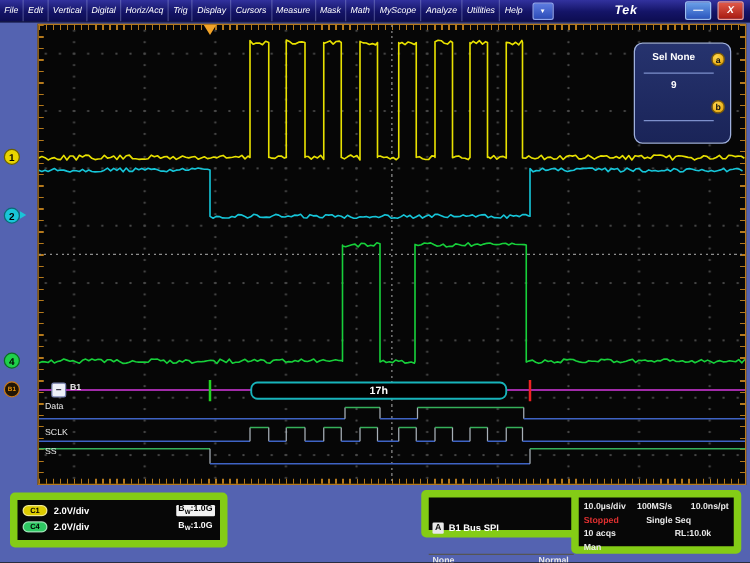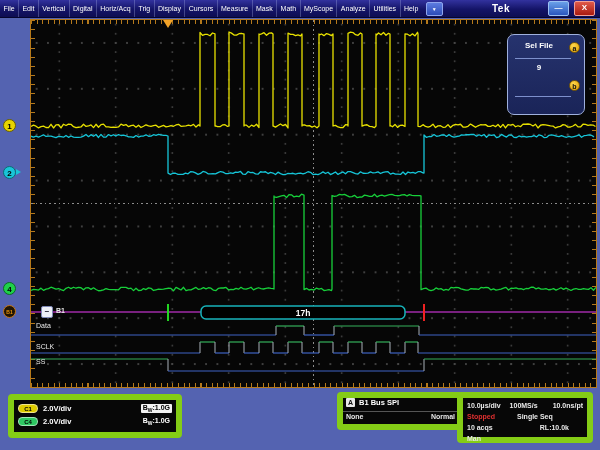--- a/index.html
+++ b/index.html
@@ -3,21 +3,21 @@
 <meta charset="utf-8">
 <style>
   html,body{margin:0;padding:0;background:#222;}
   #app{position:relative;width:600px;height:450px;overflow:hidden;
        background:#5463b1;font-family:"Liberation Sans",sans-serif;
        -webkit-font-smoothing:antialiased;}
 
   
   #menubar{position:absolute;left:0;top:0;width:600px;height:17px;
     background:linear-gradient(#32329e,#141467 55%,#0d0d52);
-    border-bottom:1px solid #05052c;display:flex;align-items:center;z-index:40;}
+    border-bottom:1px solid #05052c;display:flex;align-items:center;z-index:40;font-style:italic;}
   .menu-item{color:#fff;font-size:7px;padding:0 3.4px;height:17px;line-height:17px;
     border-right:1px solid rgba(160,170,220,.35);white-space:nowrap;cursor:default;}
   #menu-caret{width:15px;height:12px;margin-left:4px;border-radius:2px;
     background:linear-gradient(#5d7ce0,#2c4cb8);border:1px solid #8fa6ee;
     color:#fff;font-size:5px;line-height:12px;text-align:center;}
   #titlebar-right{margin-left:auto;display:flex;align-items:center;height:17px;}
   #tek-logo{color:#fff;font-size:10px;font-weight:bold;letter-spacing:.5px;margin-right:38px;}
   .win-btn{width:19px;height:13px;margin-right:5px;border-radius:2px;text-align:center;
     font-size:8px;font-weight:bold;color:#fff;line-height:12px;}
   #min-btn{background:linear-gradient(#6aa0e8,#2a55be);border:1px solid #9cc0f2;}
@@ -84,21 +84,21 @@
     border:1px solid rgba(255,255,255,.55);box-sizing:border-box;}
   .ch-scale{font-size:7.5px;font-weight:bold;color:#fff;}
   .ch-sp{flex:1;}
   .ch-imp{font-size:7px;font-weight:bold;color:#fff;margin-right:3px;}
   .bw{font-size:7px;font-weight:bold;white-space:nowrap;}
   .bw sub{font-size:5px;}
   .bw.boxed{background:#f2f2f2;color:#000;padding:0 2px;border-radius:1px;}
   .bw.plain{color:#fff;padding:0 2px;}
 
   #trig-panel{left:337px;top:392px;width:116px;height:26px;}
-  .trow1{display:flex;align-items:flex-start;height:13px;padding:0 3px;
+  .trow1{display:flex;align-items:flex-end;height:13px;padding:16px 3px;
     border-bottom:1px solid #555;}
   #a-badge{width:9px;height:9px;background:#e8e8e8;color:#111;font-size:7px;
     font-weight:bold;text-align:center;line-height:9px;border-radius:1px;margin-right:4px;}
   .trig-title{font-size:7.5px;font-weight:bold;color:#fff;}
   .trow2{display:flex;justify-content:space-between;padding:1px 4px 0 3px;
     font-size:7px;font-weight:bold;color:#e9e9e9;}
 
   #acq-panel{left:457px;top:392px;width:136px;height:51px;padding:2px 4px;box-sizing:border-box;
     font-size:7px;font-weight:bold;}
   .acq-row{display:flex;height:11px;align-items:center;}
@@ -214,21 +214,21 @@
 
   <div id="markers">
       <div class="ch-marker" style="left: 3px; top: 118.5px; background: rgb(232, 212, 0); color: rgb(0, 0, 0); border-color: rgb(107, 96, 0); font-size: 8px;">1</div>
       <div class="ch-marker" style="left: 3px; top: 165.5px; background: rgb(25, 197, 216); color: rgb(0, 0, 0); border-color: rgb(11, 107, 117); font-size: 8px;">2</div>
       <div class="ch-marker" style="left: 3px; top: 281.5px; background: rgb(31, 208, 74); color: rgb(0, 0, 0); border-color: rgb(11, 107, 36); font-size: 8px;">4</div>
       <div class="ch-marker" style="left: 3px; top: 304.5px; background: rgb(32, 21, 5); color: rgb(232, 146, 10); border-color: rgb(200, 120, 24); font-size: 5px;">B1</div>
     </div>
   <div id="marker-2-arrow"></div>
 
   <div id="sel-frame">
-    <div class="sf-title">Sel File</div>
+    <div class="sf-title">Sel None</div>
     <div class="knob" id="knob-a">a</div>
     <div class="knob" id="knob-b">b</div>
     <div class="sf-sep" id="sf-sep1"></div>
     <div class="sf-sep" id="sf-sep2"></div>
     <div id="sf-value">9</div>
   </div>
 
   <div class="panel" id="ch-panel">
     <div class="ch-row">
       <span class="ch-badge" style="background: rgb(221, 203, 0);">C1</span>

